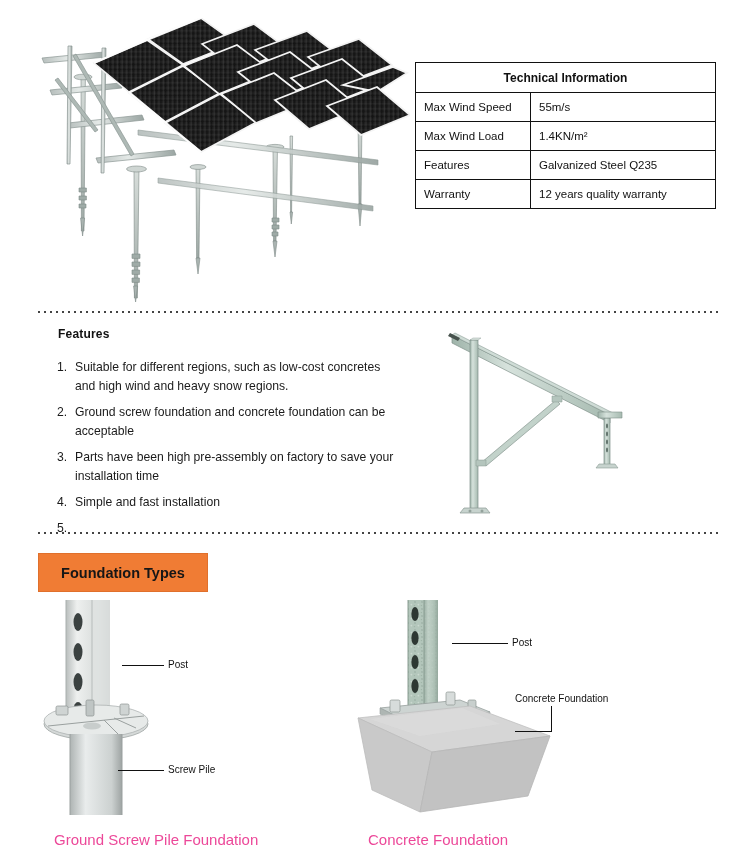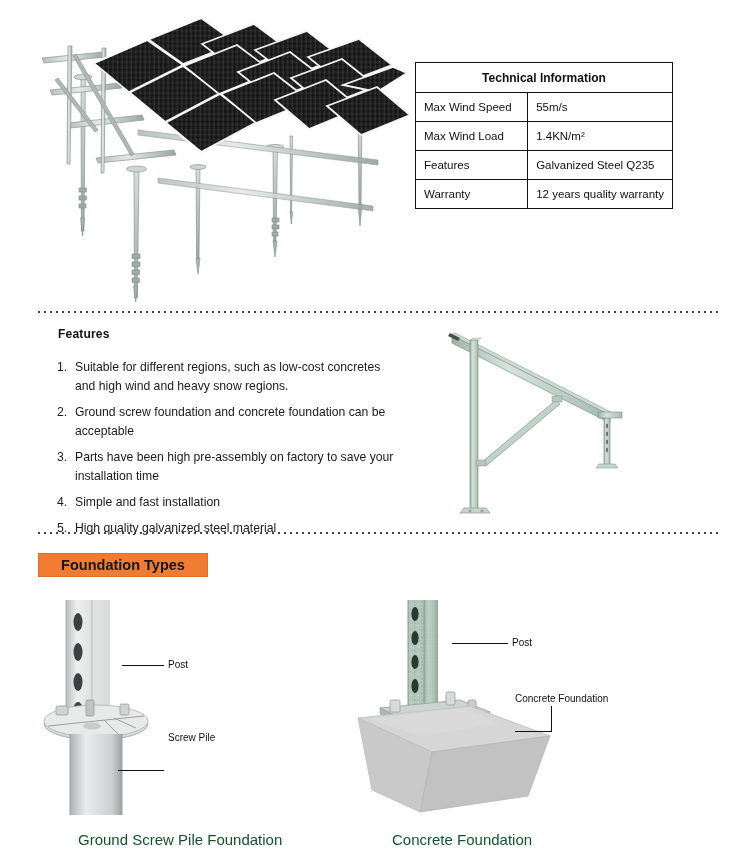--- a/index.html
+++ b/index.html
@@ -25,21 +25,21 @@
     background-size: 6px 2px;
     background-repeat: repeat-x;
   }
   #div-1 { top: 311px; }
   #div-2 { top: 532px; }
 
   
   .tech-table {
     position: absolute;
     left: 415px; top: 62px;
-    width: 258px;
+    width: 301px;
     border-collapse: collapse;
     background: #fff;
   }
   .tech-table td, .tech-table th {
     border: 1.6px solid #111;
     font-size: 11.5px;
     font-weight: normal;
     padding: 0 8px;
     height: 29px;
     vertical-align: middle;
@@ -80,21 +80,21 @@
     line-height: 19px;
   }
   .features-list li .num {
     position: absolute; left: 0; top: 0;
   }
 
   
   .banner {
     position: absolute;
     left: 38px; top: 553px;
-    width: 170px; height: 24px;
+    width: 170px; height: 39px;
     background: #f07c34;
     border: 1px solid #e0702c;
     display: flex;
     align-items: center;
     justify-content: center;
   }
   .banner span {
     font-size: 14.5px;
     font-weight: bold;
     color: #161616;
@@ -115,23 +115,22 @@
   .leader-v {
     position: absolute;
     background: #111;
     width: 1.4px;
   }
 
   
   .caption {
     position: absolute;
     font-size: 15px;
-    color: #14532d;
+    color: #ec4899;
     white-space: nowrap;
-    margin-left: 24px;
   }
 
   
   .illus { position: absolute; }
   #illus-array     { left: 28px;  top: 18px;  width: 382px; height: 285px; }
   #illus-frame     { left: 400px; top: 322px; width: 262px; height: 205px; }
   #illus-screw     { left: 30px;  top: 600px; width: 270px; height: 215px; }
   #illus-concrete  { left: 350px; top: 600px; width: 330px; height: 215px; }
   .illus svg { display: block; width: 100%; height: 100%; }
 </style>
@@ -290,21 +289,20 @@
     <li>
       <span class="num">3.</span>
       <span>Parts have been high pre-assembly on factory to save your installation time</span>
     </li>
     <li>
       <span class="num">4.</span>
       <span>Simple and fast installation</span>
     </li>
     <li>
       <span class="num">5.</span>
-      <span>High quality galvanized steel material</span>
     </li>
   </ul>
 
   <div class="illus" id="illus-frame">
     <svg viewBox="0 0 262 205" xmlns="http://www.w3.org/2000/svg">
       <defs>
         <linearGradient id="galv" x1="0" y1="0" x2="1" y2="0">
           <stop offset="0" stop-color="#9fb4aa"></stop>
           <stop offset="0.35" stop-color="#d6e2dc"></stop>
           <stop offset="1" stop-color="#a6bab0"></stop>
@@ -399,21 +397,21 @@
 
       <path d="M40 134 l52 0 l0 81 l-52 0 z" fill="url(#pileG)"></path>
       <line x1="40" y1="134" x2="40" y2="215" stroke="#9aa09f" stroke-width="1"></line>
       <line x1="92" y1="134" x2="92" y2="215" stroke="#9aa09f" stroke-width="1"></line>
     </svg>
   </div>
 
   <div class="callout" style="left:168px; top:659px;">Post</div>
   <div class="leader" style="left:122px; top:665px; width:42px;"></div>
 
-  <div class="callout" style="left:168px; top:732px;">Screw Pile</div>
+  <div class="callout" style="left:168px; top:764px;">Screw Pile</div>
   <div class="leader" style="left:118px; top:770px; width:46px;"></div>
 
   <div class="illus" id="illus-concrete">
     <svg viewBox="0 0 330 215" xmlns="http://www.w3.org/2000/svg">
       <defs>
         <linearGradient id="galvPost" x1="0" y1="0" x2="1" y2="0">
           <stop offset="0" stop-color="#93a79c"></stop>
           <stop offset="0.3" stop-color="#c6d5cc"></stop>
           <stop offset="0.75" stop-color="#aabdb2"></stop>
           <stop offset="1" stop-color="#8a9e93"></stop>

